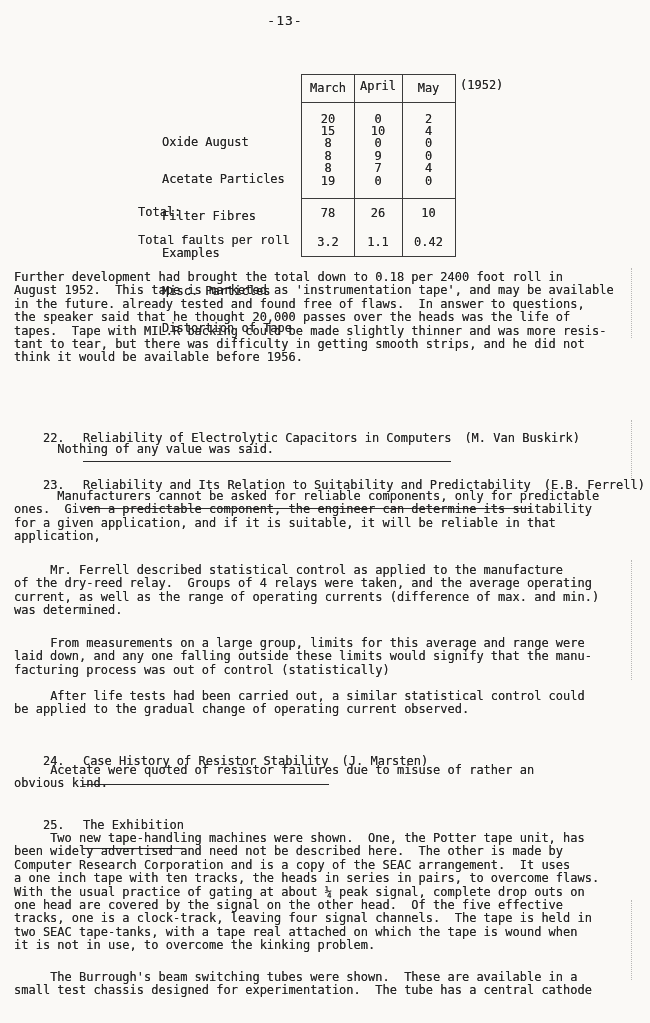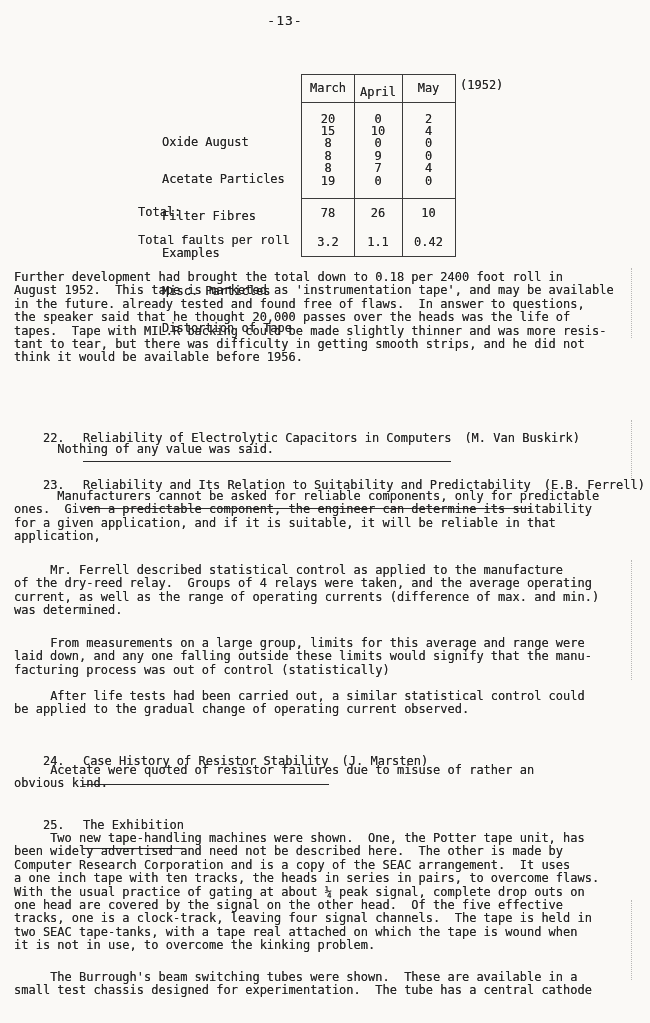--- a/index.html
+++ b/index.html
@@ -92,21 +92,21 @@
     <div class="tbl-faults-label">Total faults per roll</div>
     <div class="year-note">(1952)</div>
 
     <div class="tbl-box">
       <div class="vline" style="left:52px"></div>
       <div class="vline" style="left:100px"></div>
       <div class="hline" style="top:27px"></div>
       <div class="hline" style="top:123px"></div>
 
       <div class="cell c1" style="top:7px">March</div>
-      <div class="cell c2" style="top:11px">April</div>
+      <div class="cell c2" style="top:5px">April</div>
       <div class="cell c3" style="top:7px">May</div>
 
       <div class="cell c1" style="top:37.5px">20</div>
       <div class="cell c2" style="top:37.5px">0</div>
       <div class="cell c3" style="top:37.5px">2</div>
 
       <div class="cell c1" style="top:49.9px">15</div>
       <div class="cell c2" style="top:49.9px">10</div>
       <div class="cell c3" style="top:49.9px">4</div>
 

